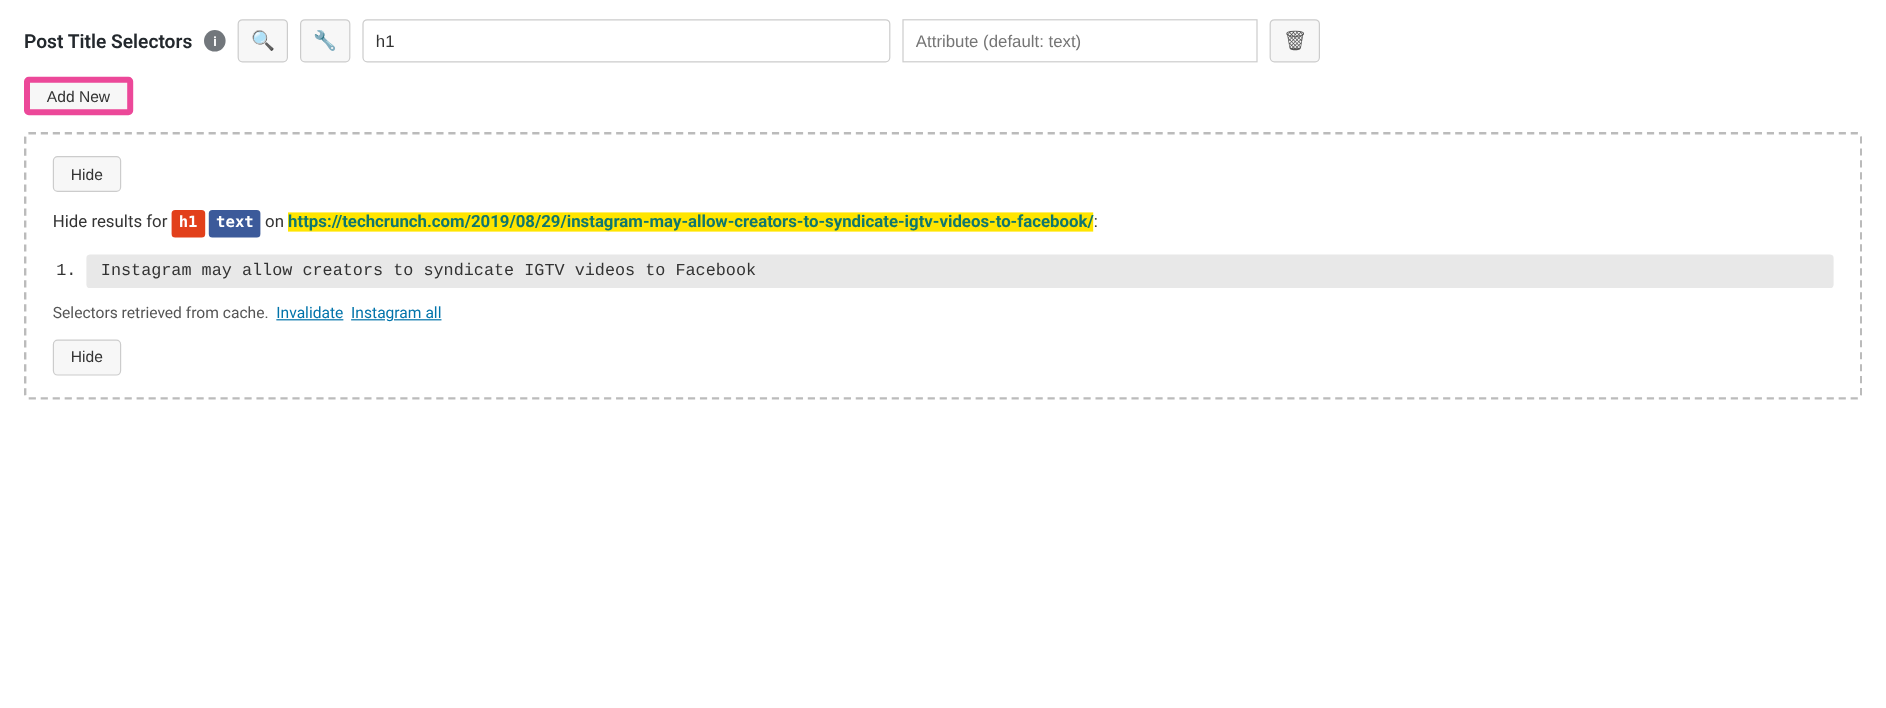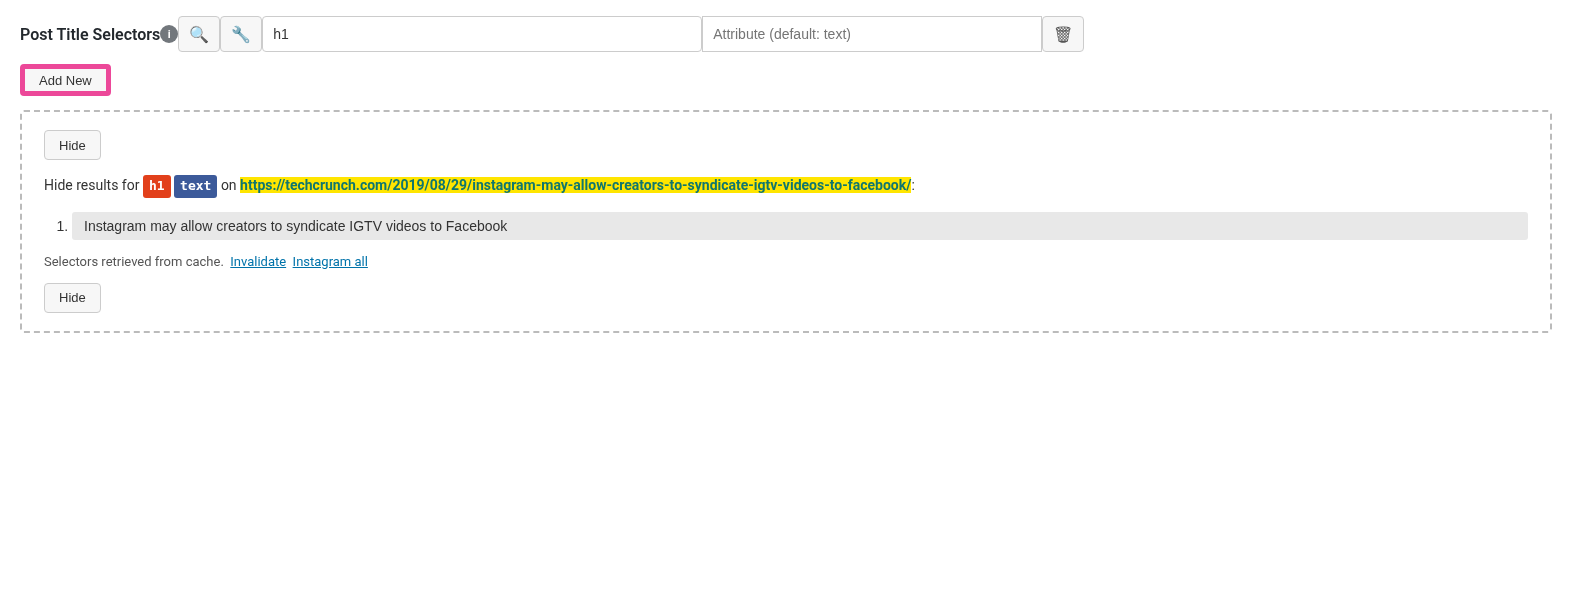--- a/index.html
+++ b/index.html
@@ -7,20 +7,21 @@
       font-family: -apple-system, BlinkMacSystemFont, "Segoe UI", Roboto, Helvetica, Arial, sans-serif;
       font-size: 14px;
       background: #fff;
       color: #333;
       padding: 16px 20px;
     }
 
     .header-row {
       display: flex;
       align-items: center;
+      gap: 10px;
       margin-bottom: 12px;
     }
 
     .section-title {
       font-size: 16px;
       font-weight: 600;
       color: #23282d;
       white-space: nowrap;
     }
 
@@ -63,21 +64,21 @@
       width: 440px;
     }
 
     .attribute-input {
       height: 36px;
       border: 1px solid #ccc;
       border-radius: 0;
       padding: 0 10px;
       font-size: 14px;
       color: #aaa;
-      width: 340px;
+      width: 296px;
     }
 
     .delete-btn {
       display: inline-flex;
       align-items: center;
       justify-content: center;
       width: 42px;
       height: 36px;
       border: 1px solid #ccc;
       border-radius: 4px;
@@ -159,21 +160,21 @@
       color: #0f766e;
       font-size: 14px;
     }
 
     .result-list {
       margin: 0 0 14px 28px;
       padding: 0;
     }
 
     .result-list li {
-      font-family: Liberation Sans, sans-serif;
+      font-family: Liberation Mono, monospace;
       font-size: 14px;
       background: #e8e8e8;
       padding: 6px 12px;
       border-radius: 3px;
       list-style-position: outside;
       margin-bottom: 4px;
       color: #333;
     }
 
     .stats-line {

